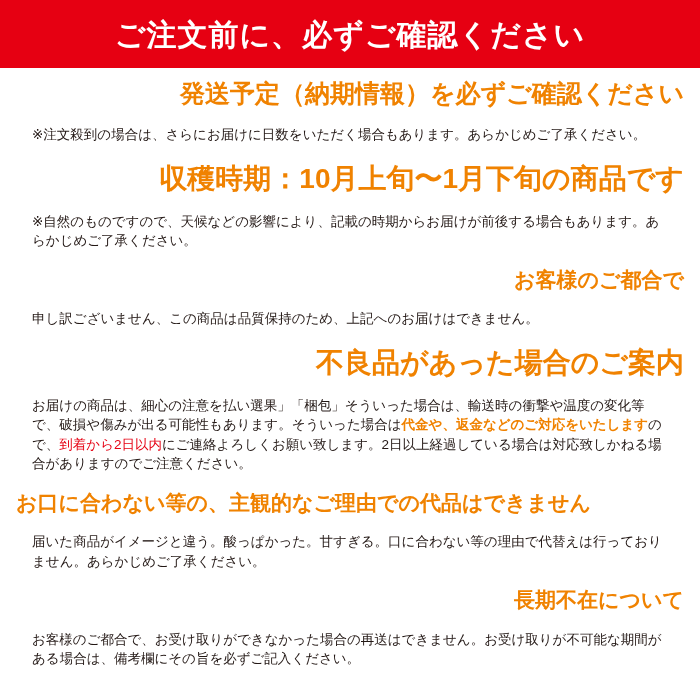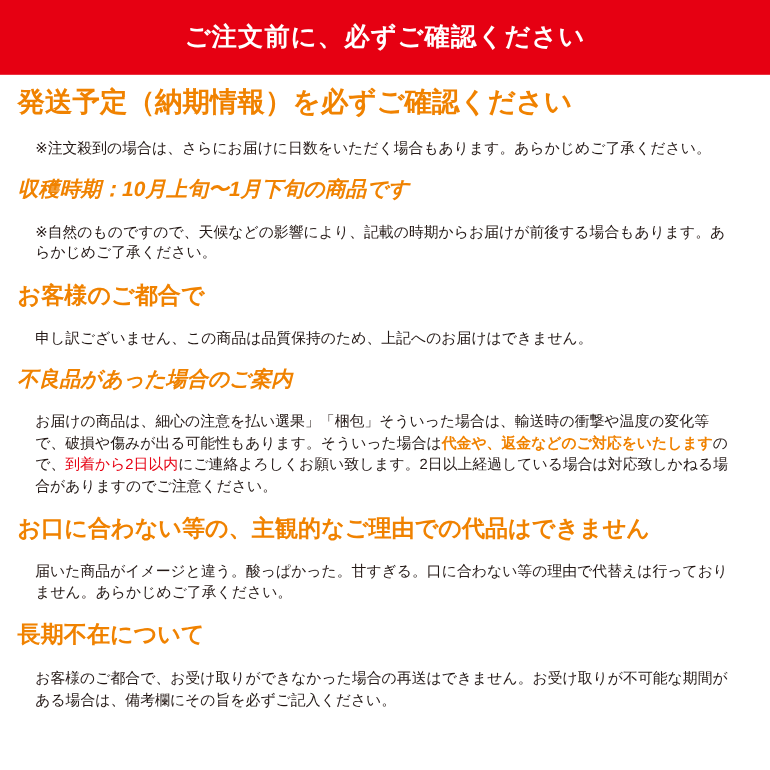--- a/index.html
+++ b/index.html
@@ -24,21 +24,21 @@
   .header {
     background: #e60012;
     height: 68px;
     display: flex;
     align-items: center;
     justify-content: center;
     box-sizing: border-box;
   }
   .header-title {
     color: #ffffff;
-    font-size: 23px;
+    font-size: 30px;
     font-weight: bold;
     letter-spacing: 1px;
     line-height: 1.1;
     white-space: nowrap;
   }
   
   .body {
     padding: 10px 16px 0 16px;
     box-sizing: border-box;
   }
@@ -48,28 +48,27 @@
   .section-heading {
     color: #f08200;
     font-weight: bold;
     line-height: 1.25;
     margin: 0 0 3px 0;
   }
   .h-big {
     font-size: 25px;
   }
   .h-mid {
-    font-size: 19px;
-    font-style: italic;
+    font-size: 28px;
   }
   .h-small {
     font-size: 21px;
   }
   .center {
-    text-align: left;
+    text-align: right;
   }
   .section-body {
     color: #231815;
     font-size: 13.5px;
     line-height: 1.45;
     margin: 16px;
   }
   .hl-orange {
     color: #f08200;
     font-weight: bold;

